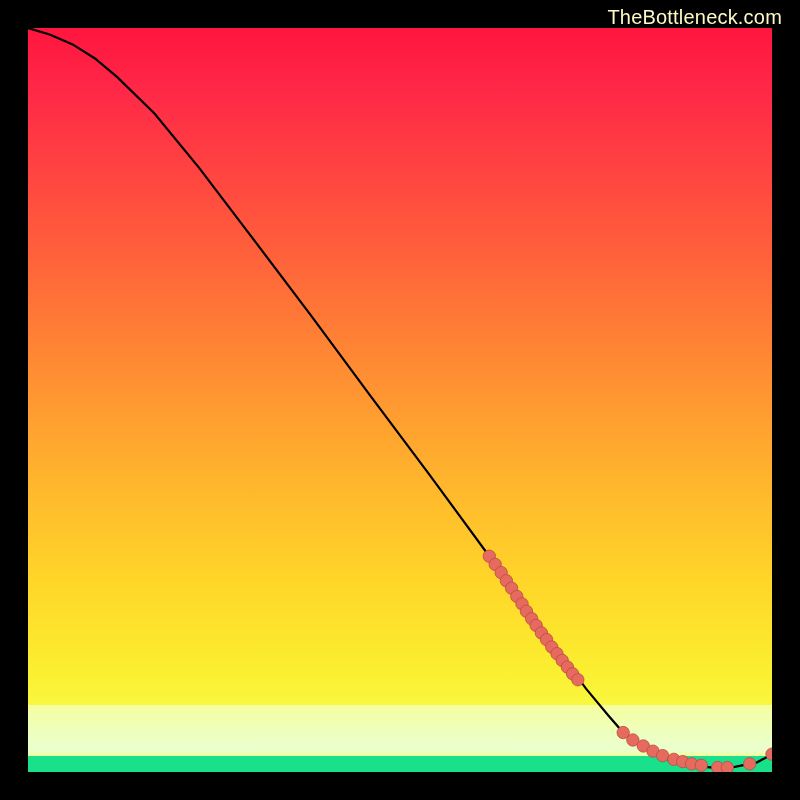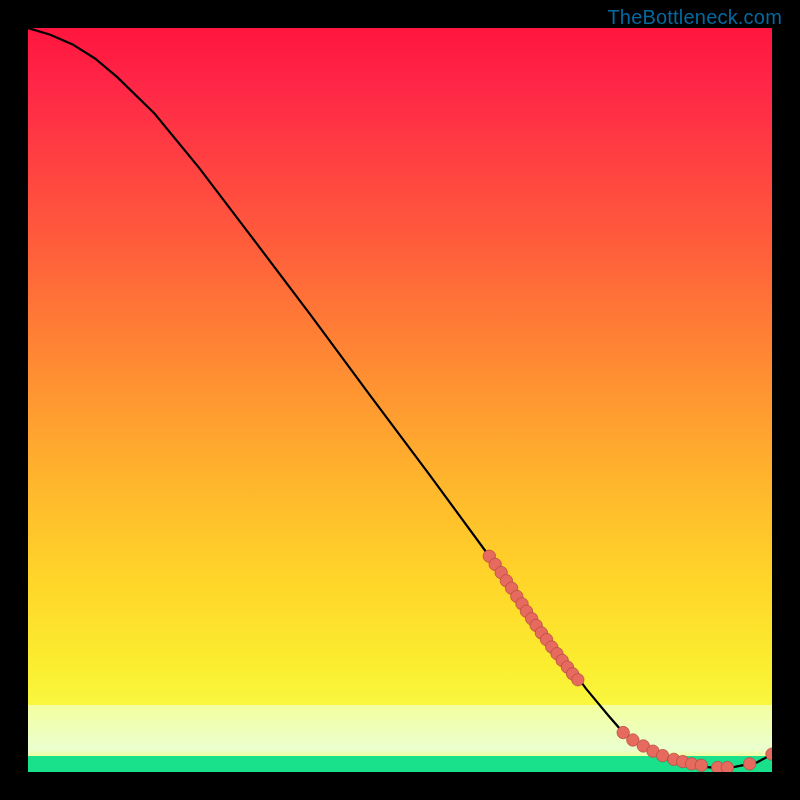--- a/index.html
+++ b/index.html
@@ -56,21 +56,21 @@
       );
   }
   .curve-svg {
     position: absolute;
     inset: 0;
   }
   .watermark {
     position: absolute;
     top: 6px;
     right: 18px;
-    color: #0369a1;
+    color: #fef9c3;
     font-size: 20px;
     letter-spacing: 0.2px;
     user-select: none;
   }
 </style>
 </head>
 <body>
 
 <div class="stage">
 

